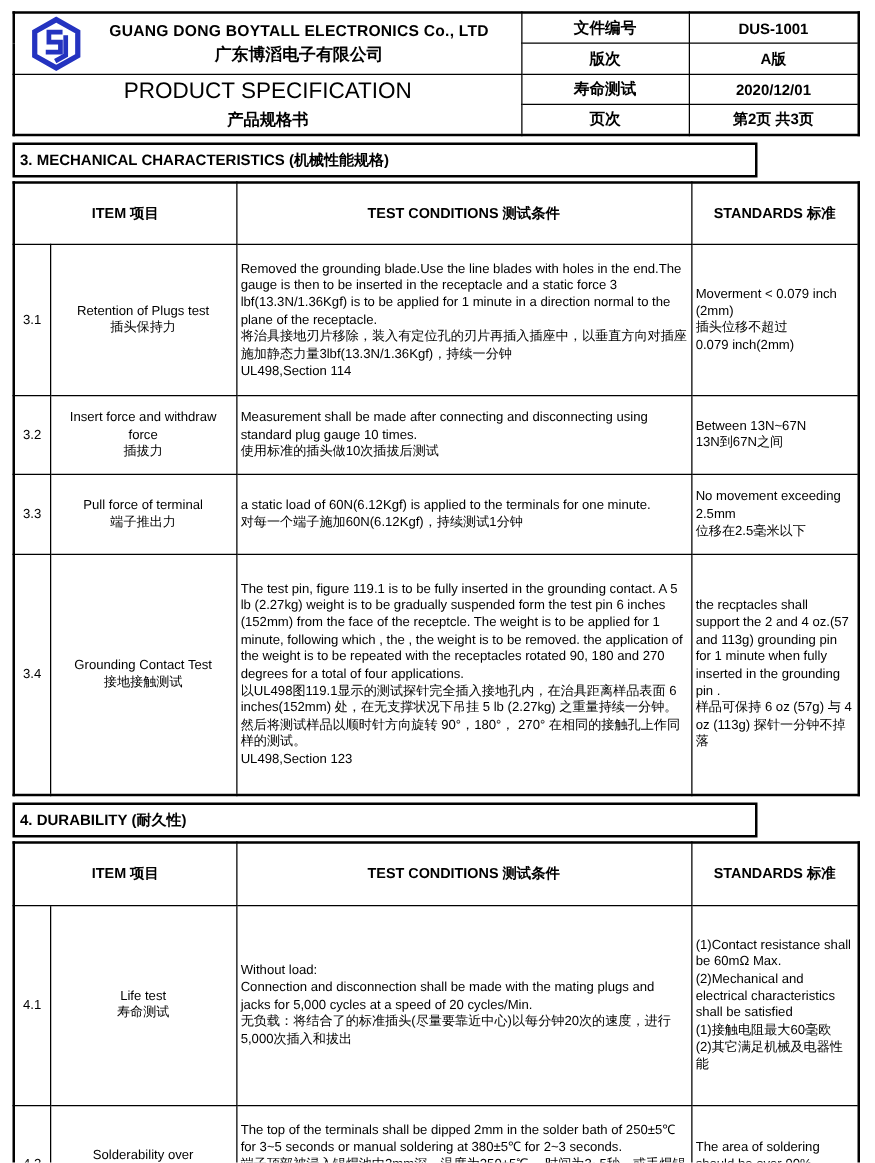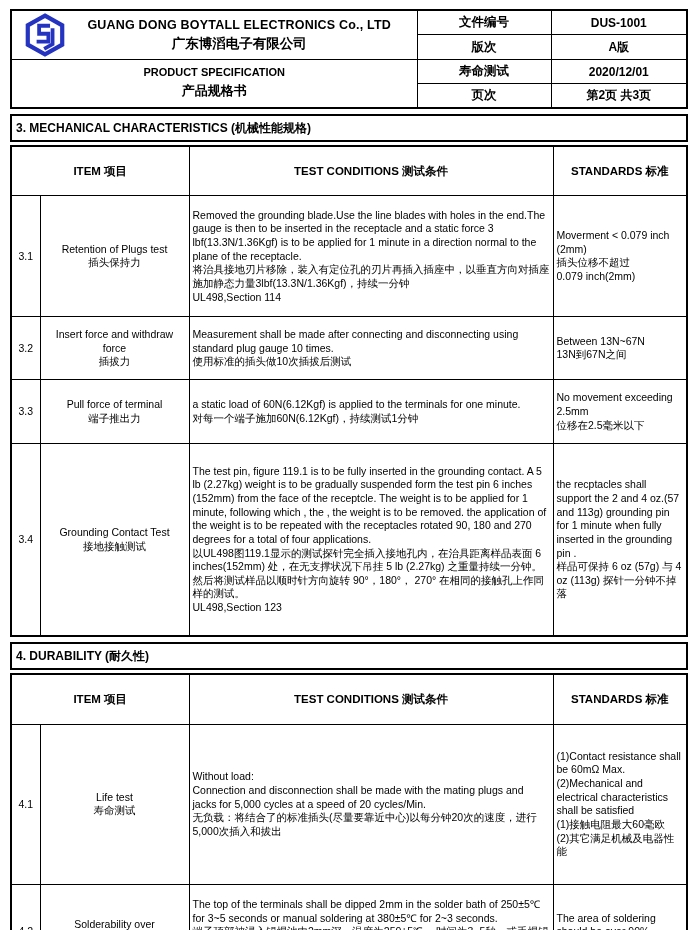--- a/index.html
+++ b/index.html
@@ -17,28 +17,28 @@
   
   table.hdr { border:2px solid #000; }
   table.hdr td { height:24px; }
   .hdr-company { text-align:center; }
   .company-flex { display:flex; align-items:center; justify-content:flex-start; padding:2px 4px; }
   .logo-box { width:42px; height:44px; flex:0 0 42px; margin-left:8px; }
   .company-text { flex:1; }
   .co-en { font-weight:bold; font-size:12.5px; letter-spacing:0.2px; }
   .co-cn { font-weight:bold; font-size:13.5px; margin-top:3px; }
   .hdr-title { text-align:center; }
-  .t-en { font-weight:bold; font-size:11px; }
+  .t-en { font-weight:normal; font-size:18px; }
   .t-cn { font-weight:bold; font-size:13px; margin-top:4px; }
   .hdr-label { text-align:center; font-weight:bold; font-size:12.5px; }
   .hdr-value { text-align:center; font-weight:bold; font-size:12px; }
 
   
   .section-bar {
-    width:678px; border:2px solid #000; margin-top:5px;
+    width:596px; border:2px solid #000; margin-top:5px;
     font-weight:bold; font-size:12px; padding:4px 3px 3px 4px;
     background:#fff;
   }
 
   
   table.body { border:2px solid #000; margin-top:3px; }
   table.body td { font-size:10.5px; line-height:1.3; padding:2px 3px; }
   tr.cols td { text-align:center; font-weight:bold; font-size:11.5px; height:20px; padding:17px; }
   .c-no  { text-align:center; font-size:11px; }
   .c-item{ text-align:center; font-size:11px; }

